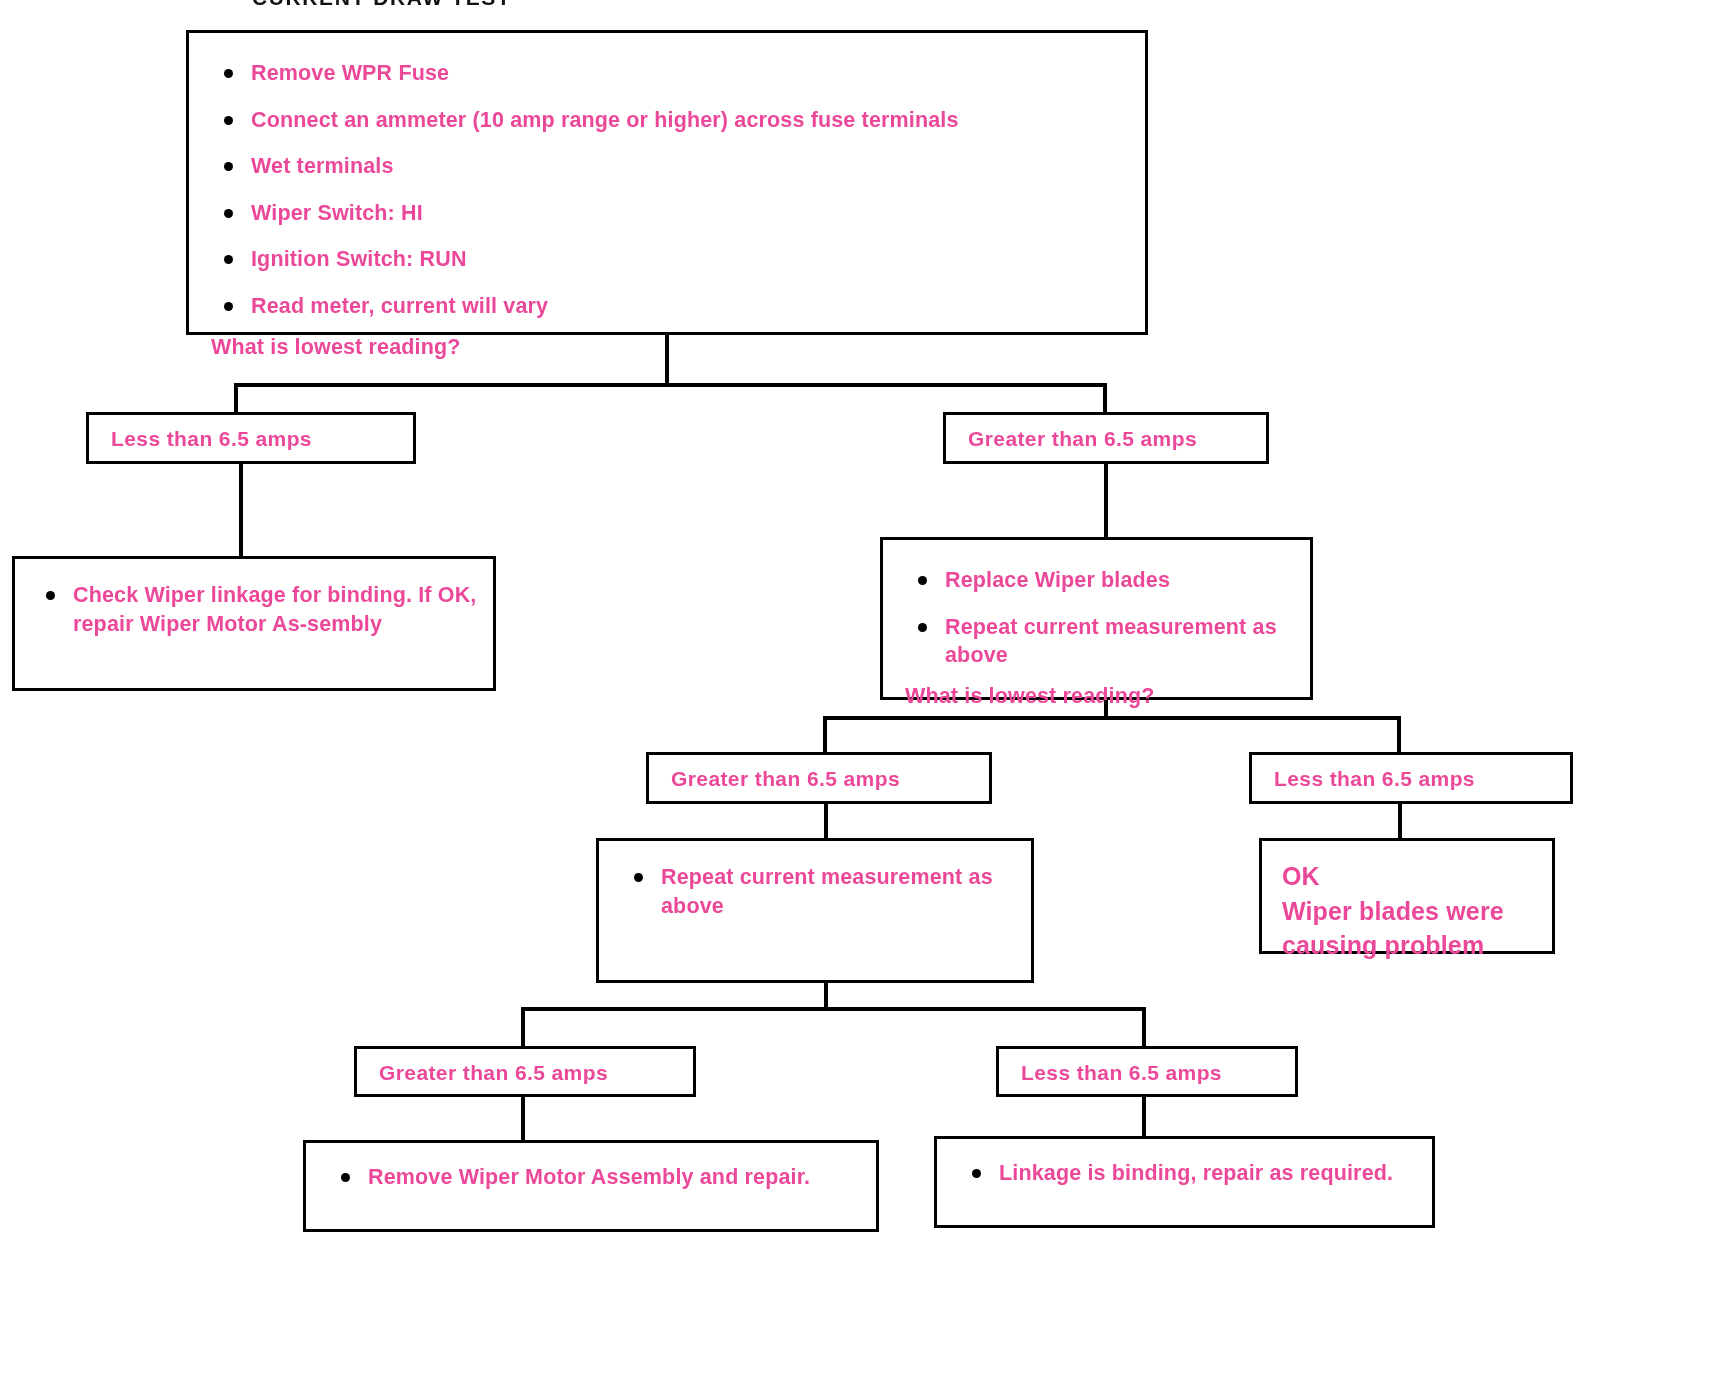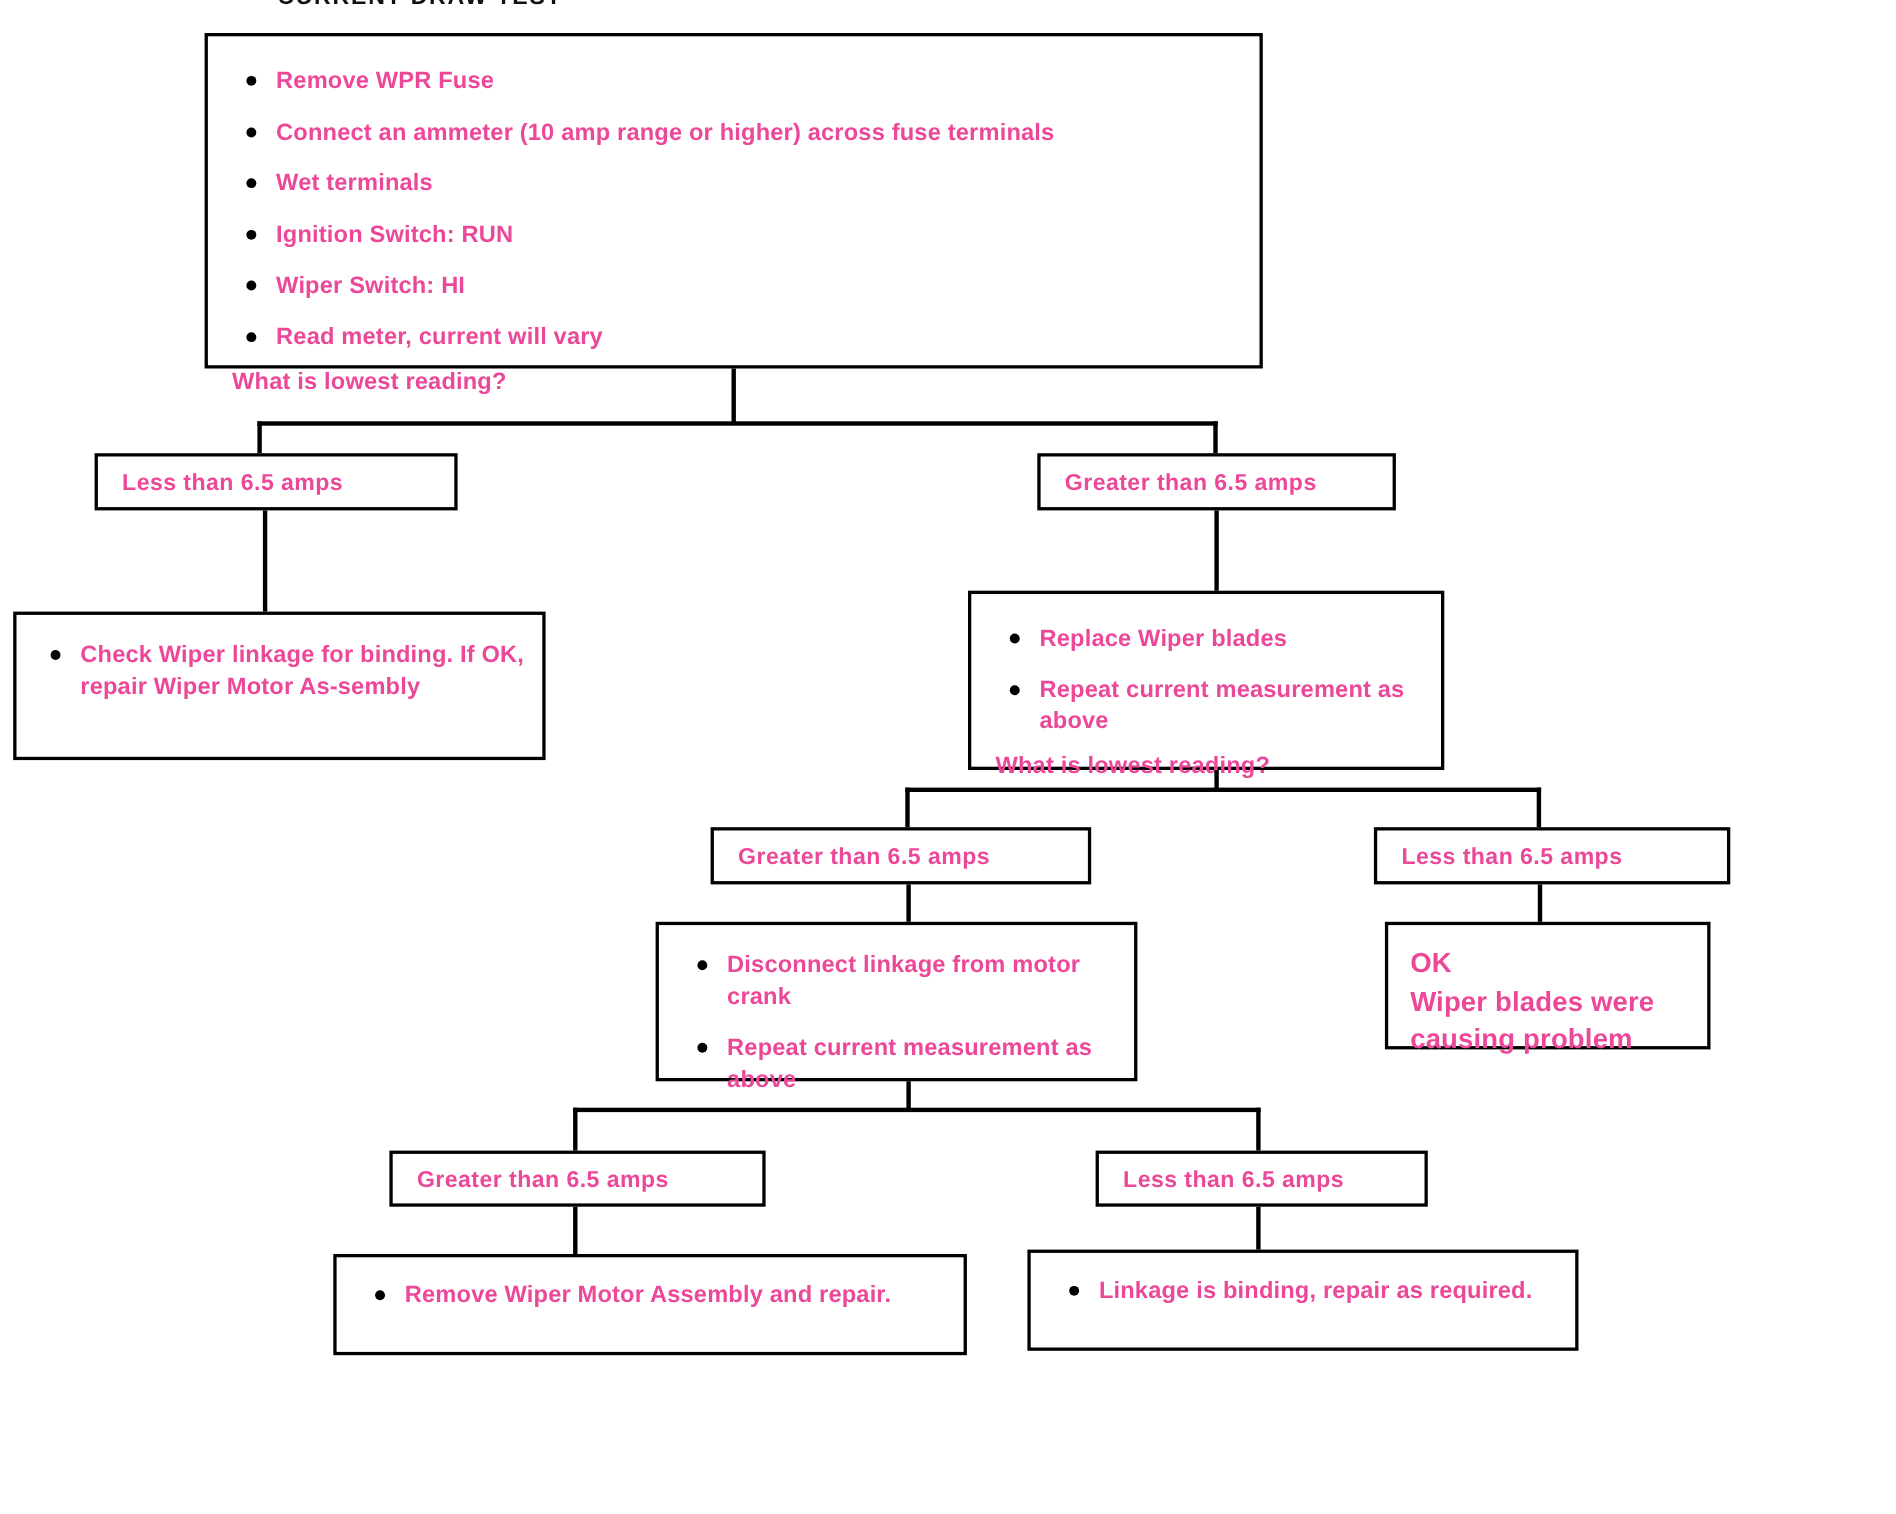--- a/index.html
+++ b/index.html
@@ -132,22 +132,22 @@
 <div id="canvas">
 
   <div class="title">CURRENT DRAW TEST</div>
 
   <div class="box" id="box-root">
     <div class="pad">
       <ul class="bullets">
         <li><span class="dot"></span><span>Remove WPR Fuse</span></li>
         <li><span class="dot"></span><span>Connect an ammeter (10 amp range or higher) across fuse terminals</span></li>
         <li><span class="dot"></span><span>Wet terminals</span></li>
+        <li><span class="dot"></span><span>Wiper Switch: HI</span></li>
         <li><span class="dot"></span><span>Ignition Switch: RUN</span></li>
-        <li><span class="dot"></span><span>Wiper Switch: HI</span></li>
         <li><span class="dot"></span><span>Read meter, current will vary</span></li>
       </ul>
       <div class="question">What is lowest reading?</div>
     </div>
   </div>
 
   <div class="ln v" style="left:665px; top:335px; height:50px;"></div>
 
   <div class="ln h" style="left:234px; top:383px; width:873px;"></div>
 
@@ -203,21 +203,20 @@
       <span class="decision-label">Less than 6.5 amps</span>
     </div>
   </div>
 
   <div class="ln v" style="left:824px; top:804px; height:36px;"></div>
   <div class="ln v" style="left:1398px; top:804px; height:36px;"></div>
 
   <div class="box" id="box-disc">
     <div class="bullets-pad-a">
       <ul class="bullets">
-        <li><span class="dot"></span><span>Disconnect linkage from motor crank</span></li>
         <li><span class="dot"></span><span>Repeat current measurement as above</span></li>
       </ul>
     </div>
   </div>
 
   <div class="box" id="box-ok">
     <div class="plain-pad">
       <div class="plain">OK</div>
       <div class="plain">Wiper blades were causing problem</div>
     </div>

